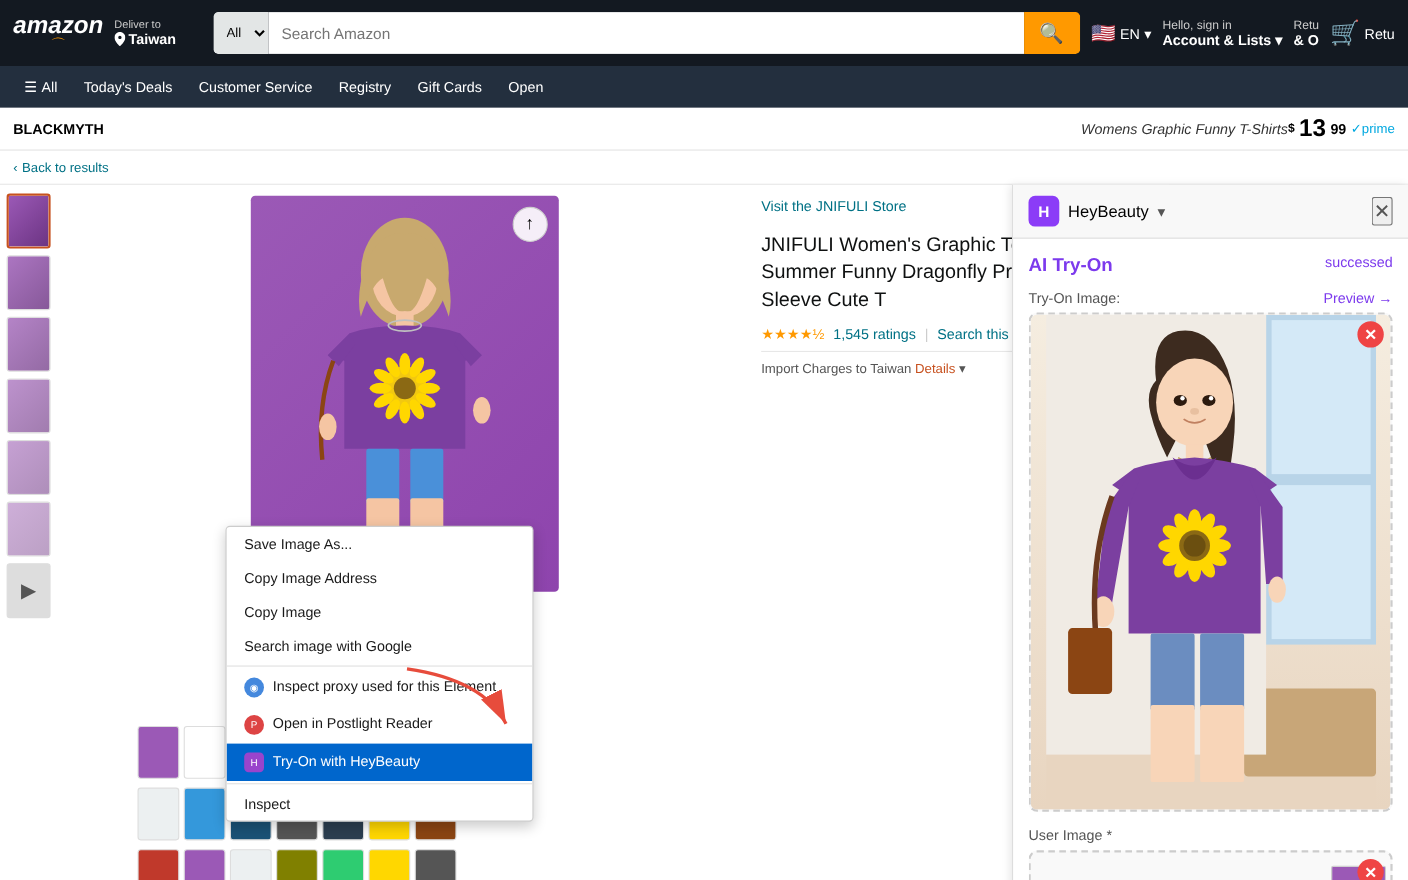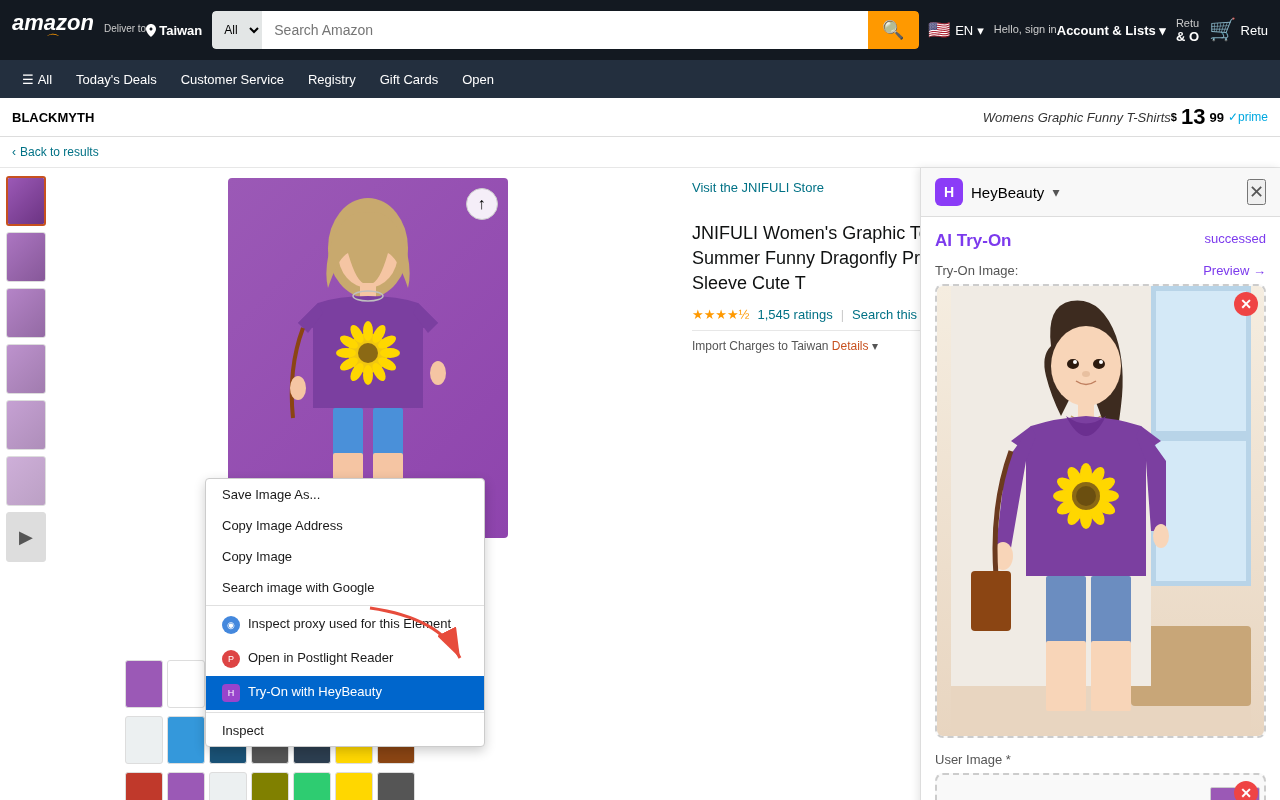--- a/index.html
+++ b/index.html
@@ -3,30 +3,30 @@
   <meta charset="utf-8">
   <style>
     * { margin: 0; padding: 0; box-sizing: border-box; }
     body { font-family: Arial, sans-serif; font-size: 13px; background: #fff; width: 1280px; height: 800px; overflow: hidden; position: relative; }
 
     
     .header { background: #131921; color: #fff; display: flex; align-items: center; padding: 8px 12px; gap: 10px; height: 60px; }
     .amazon-logo { display: flex; align-items: center; flex-direction: column; cursor: pointer; }
     .amazon-logo .logo-text { font-size: 22px; font-weight: bold; color: #fff; font-style: italic; }
     .amazon-logo .arrow { color: #ff9900; font-size: 14px; margin-top: -4px; }
-    .deliver-to { display: flex; flex-direction: row; font-size: 11px; color: #ccc; cursor: pointer; min-width: 80px; }
+    .deliver-to { display: flex; flex-direction: column; font-size: 11px; color: #ccc; cursor: pointer; min-width: 80px; }
     .deliver-to .deliver-label { font-size: 10px; }
     .deliver-to .deliver-loc { font-size: 13px; color: #fff; font-weight: bold; display: flex; align-items: center; gap: 3px; }
     .search-bar { display: flex; flex: 1; height: 38px; border-radius: 4px; overflow: hidden; }
     .search-select { background: #e3e6e6; border: none; font-size: 12px; padding: 0 8px; cursor: pointer; border-radius: 4px 0 0 4px; }
     .search-input { flex: 1; border: none; font-size: 14px; padding: 0 12px; outline: none; }
     .search-btn { background: #ff9900; border: none; padding: 0 14px; cursor: pointer; border-radius: 0 4px 4px 0; font-size: 18px; }
     .lang-select { color: #fff; display: flex; align-items: center; gap: 4px; font-size: 13px; cursor: pointer; }
     .flag { font-size: 18px; }
-    .account-section { display: flex; flex-direction: row; cursor: pointer; }
+    .account-section { display: flex; flex-direction: column; cursor: pointer; }
     .account-section .hello { font-size: 11px; color: #ccc; }
     .account-section .account-label { font-size: 13px; font-weight: bold; color: #fff; }
     .returns-section { display: flex; flex-direction: column; cursor: pointer; }
     .returns-section .ret-label { font-size: 11px; color: #ccc; }
     .returns-section .ret-main { font-size: 13px; font-weight: bold; color: #fff; }
     .cart-section { display: flex; align-items: center; gap: 4px; cursor: pointer; color: #fff; }
 
     
     .nav-bar { background: #232f3e; color: #fff; display: flex; align-items: center; padding: 0 12px; height: 38px; gap: 4px; }
     .nav-item { padding: 6px 10px; font-size: 13px; cursor: pointer; white-space: nowrap; border-radius: 2px; }
@@ -50,21 +50,21 @@
     .thumb.active { border: 2px solid #c7511f; }
     .thumb-video { background: #ddd; position: relative; }
 
     
     .main-image-area { flex: 1; position: relative; display: flex; align-items: flex-start; justify-content: center; padding: 10px; overflow: hidden; }
     .main-product-image { width: 280px; height: 360px; background: linear-gradient(135deg, #9b59b6 0%, #8e44ad 100%); border-radius: 4px; display: flex; align-items: center; justify-content: center; position: relative; overflow: hidden; }
     .share-btn { position: absolute; top: 10px; right: 10px; background: rgba(255,255,255,0.9); border: 1px solid #ccc; border-radius: 50%; width: 32px; height: 32px; display: flex; align-items: center; justify-content: center; cursor: pointer; font-size: 16px; }
 
     
     .product-info { width: 380px; padding: 12px; overflow-y: auto; }
-    .store-link { color: #007185; font-size: 13px; cursor: pointer; margin-bottom: 26px; }
+    .store-link { color: #007185; font-size: 13px; cursor: pointer; margin-bottom: 15px; }
     .product-title { font-size: 18px; font-weight: normal; color: #0f1111; line-height: 1.4; margin-bottom: 10px; }
     .ratings-row { display: flex; align-items: center; gap: 8px; margin-bottom: 8px; }
     .stars { color: #f90; }
     .rating-count { color: #007185; cursor: pointer; font-size: 13px; }
     .separator { color: #ccc; }
     .search-page-link { color: #007185; cursor: pointer; font-size: 13px; }
 
     
     .buy-box { width: 220px; border: 1px solid #ddd; border-radius: 4px; padding: 12px; flex-shrink: 0; background: #fff; }
     .buy-price { font-size: 22px; font-weight: normal; }

